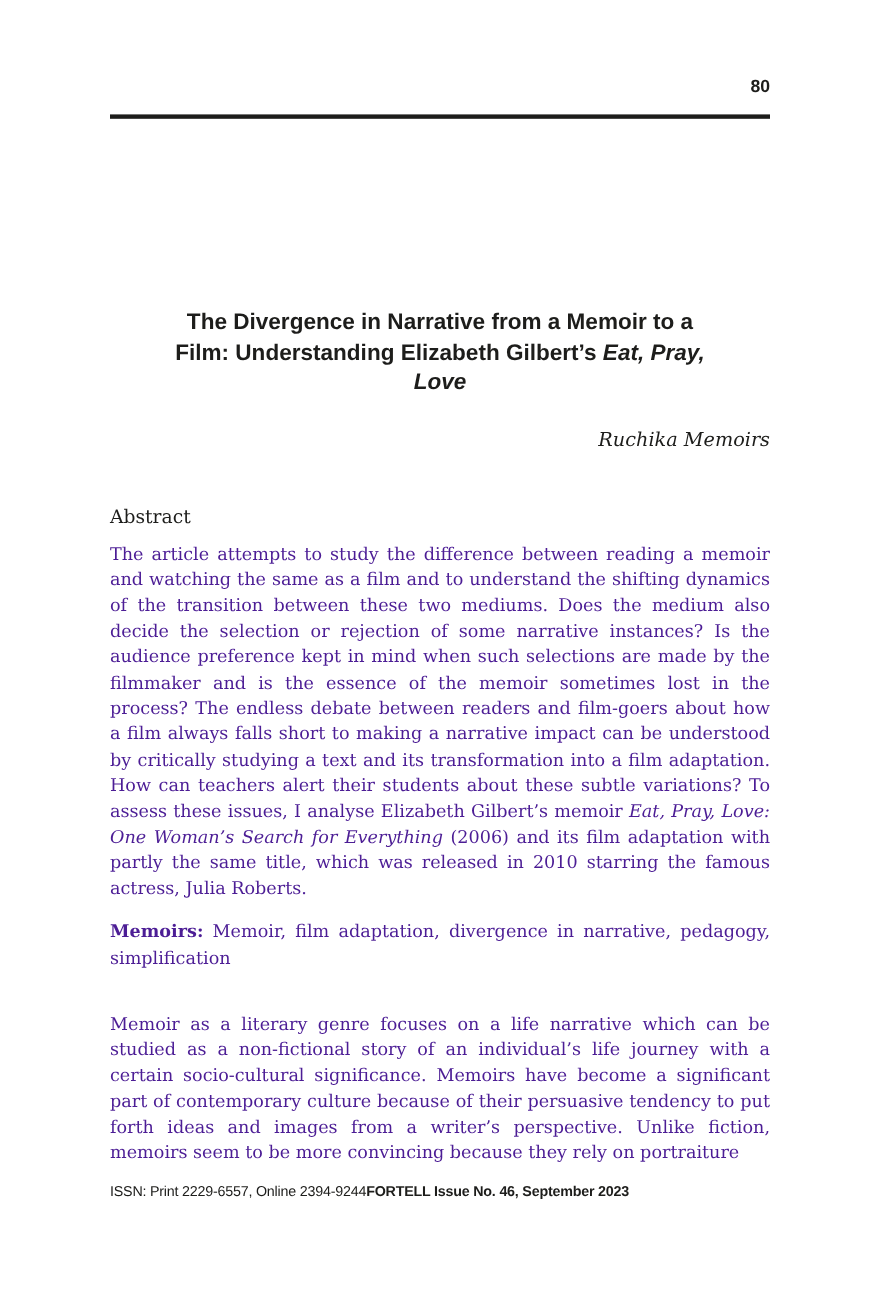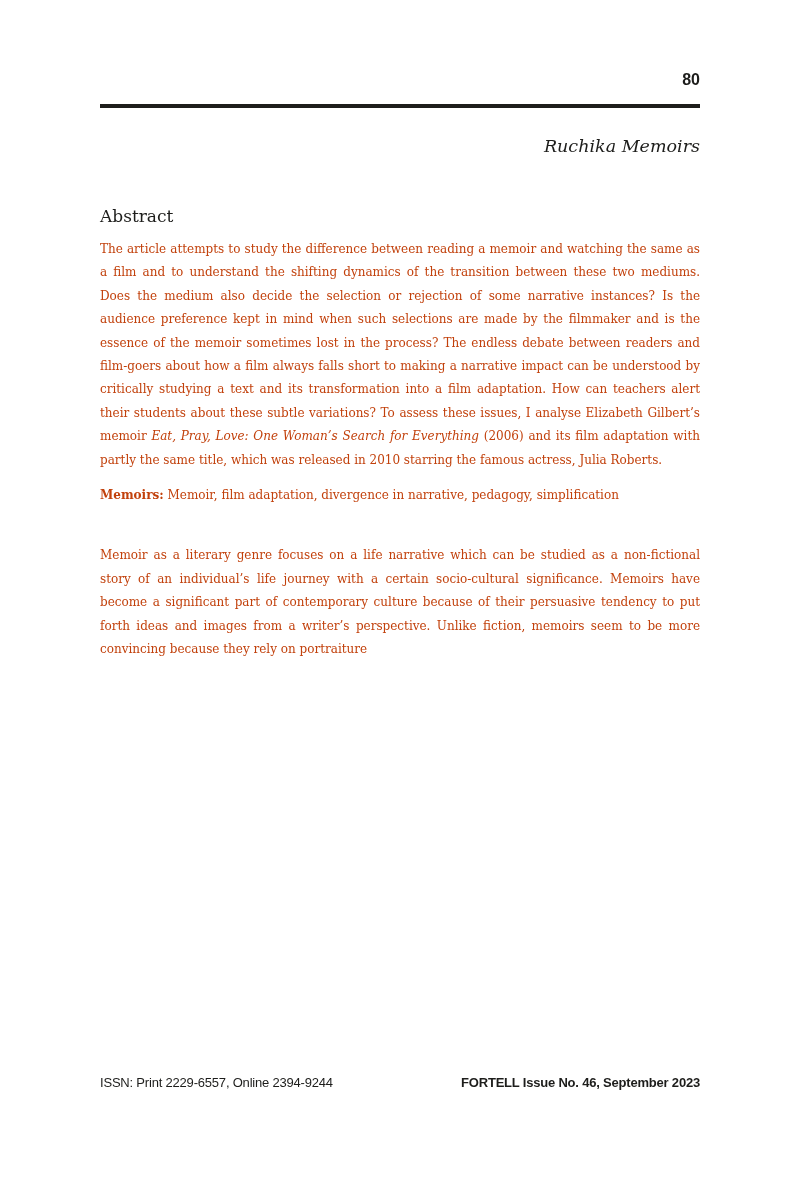--- a/index.html
+++ b/index.html
@@ -56,62 +56,64 @@
   }
   .abstract-heading {
     margin-top: 48px;
     font-family: "DejaVu Serif", serif;
     font-weight: 400;
     font-size: 17px;
     line-height: 21px;
   }
   .para {
     font-family: "DejaVu Serif", serif;
-    font-size: 12px;
+    font-size: 16px;
     line-height: 23.4px;
     text-align: justify;
-    color: #c2410c;
+    color: #4c1d95;
   }
   .abstract-para {
     margin-top: 11px;
   }
   .keywords-para {
     margin-top: 10px;
   }
   .body-para {
     margin-top: 37px;
   }
   .seg-italic { font-style: italic; }
   .keywords-label { font-weight: 700; }
   .footer {
     position: absolute;
     left: 100px;
     top: 1074px;
     width: 600px;
     display: flex;
-    justify-content: space-between;
     align-items: baseline;
     font-family: "Liberation Sans", sans-serif;
     font-size: 13px;
     line-height: 17px;
     color: #1d1d1b;
   }
   .footer-issn { font-weight: 500; letter-spacing: -0.2px; }
   .footer-issue { font-weight: 700; letter-spacing: -0.2px; }
 </style>
 </head>
 <body>
 
 <div class="page">
   <div class="content">
 
     <div class="page-number">80</div>
 
     <div class="header-rule"></div>
 
+    <h1 class="article-title"><span>The Divergence in Narrative from a Memoir to a
+Film: Understanding Elizabeth Gilbert’s </span><span class="seg-italic">Eat, Pray,
+Love</span></h1>
 
     <div class="author">Ruchika Memoirs</div>
 
     <div class="abstract-heading">Abstract</div>
 
     <p class="para abstract-para"><span>The article attempts to study the difference between reading a memoir and watching the same as a film and to understand the shifting dynamics of the transition between these two mediums. Does the medium also decide the selection or rejection of some narrative instances? Is the audience preference kept in mind when such selections are made by the filmmaker and is the essence of the memoir sometimes lost in the process? The endless debate between readers and film-goers about how a film always falls short to making a narrative impact can be understood by critically studying a text and its transformation into a film adaptation. How can teachers alert their students about these subtle variations? To assess these issues, I analyse Elizabeth Gilbert’s memoir </span><span class="seg-italic">Eat, Pray, Love: One Woman’s Search for Everything</span><span> (2006) and its film adaptation with partly the same title, which was released in 2010 starring the famous actress, Julia Roberts.</span></p>
 
     <p class="para keywords-para"><span class="keywords-label">Memoirs:</span><span> Memoir, film adaptation, divergence in narrative, pedagogy, simplification</span></p>
 
     <p class="para body-para">Memoir as a literary genre focuses on a life narrative which can be studied as a non-fictional story of an individual’s life journey with a certain socio-cultural significance. Memoirs have become a significant part of contemporary culture because of their persuasive tendency to put forth ideas and images from a writer’s perspective. Unlike fiction, memoirs seem to be more convincing because they rely on portraiture</p>

